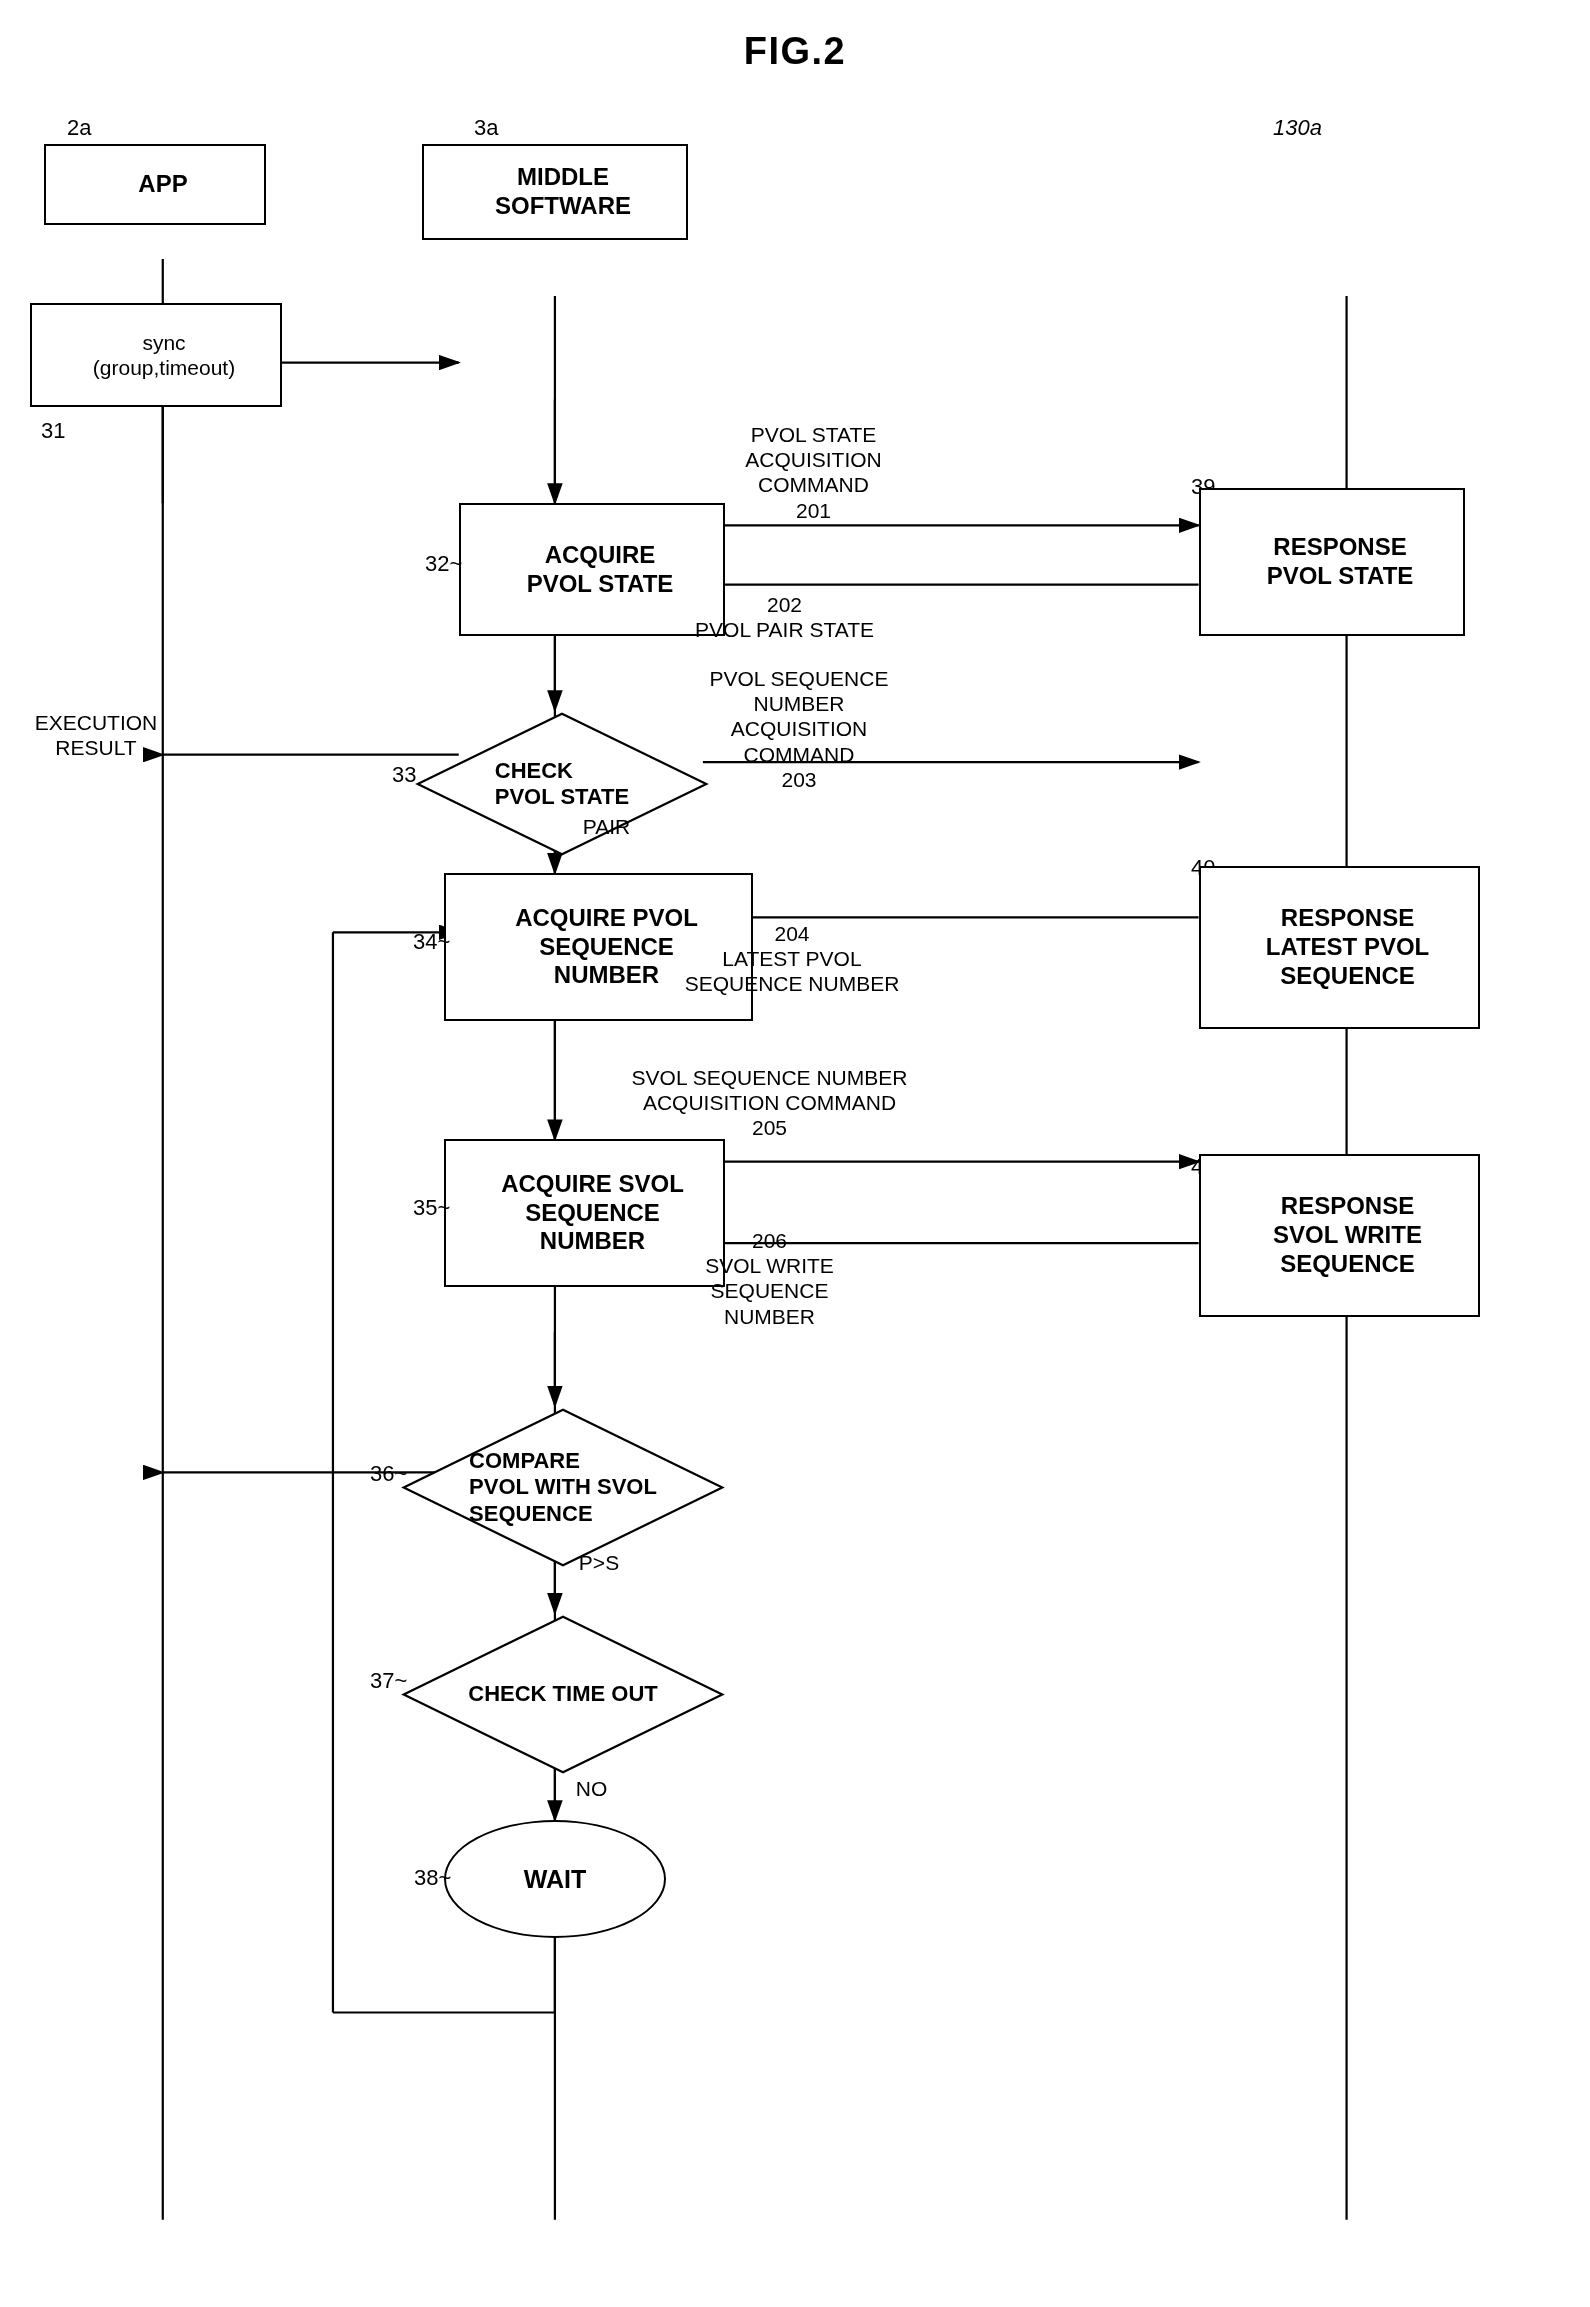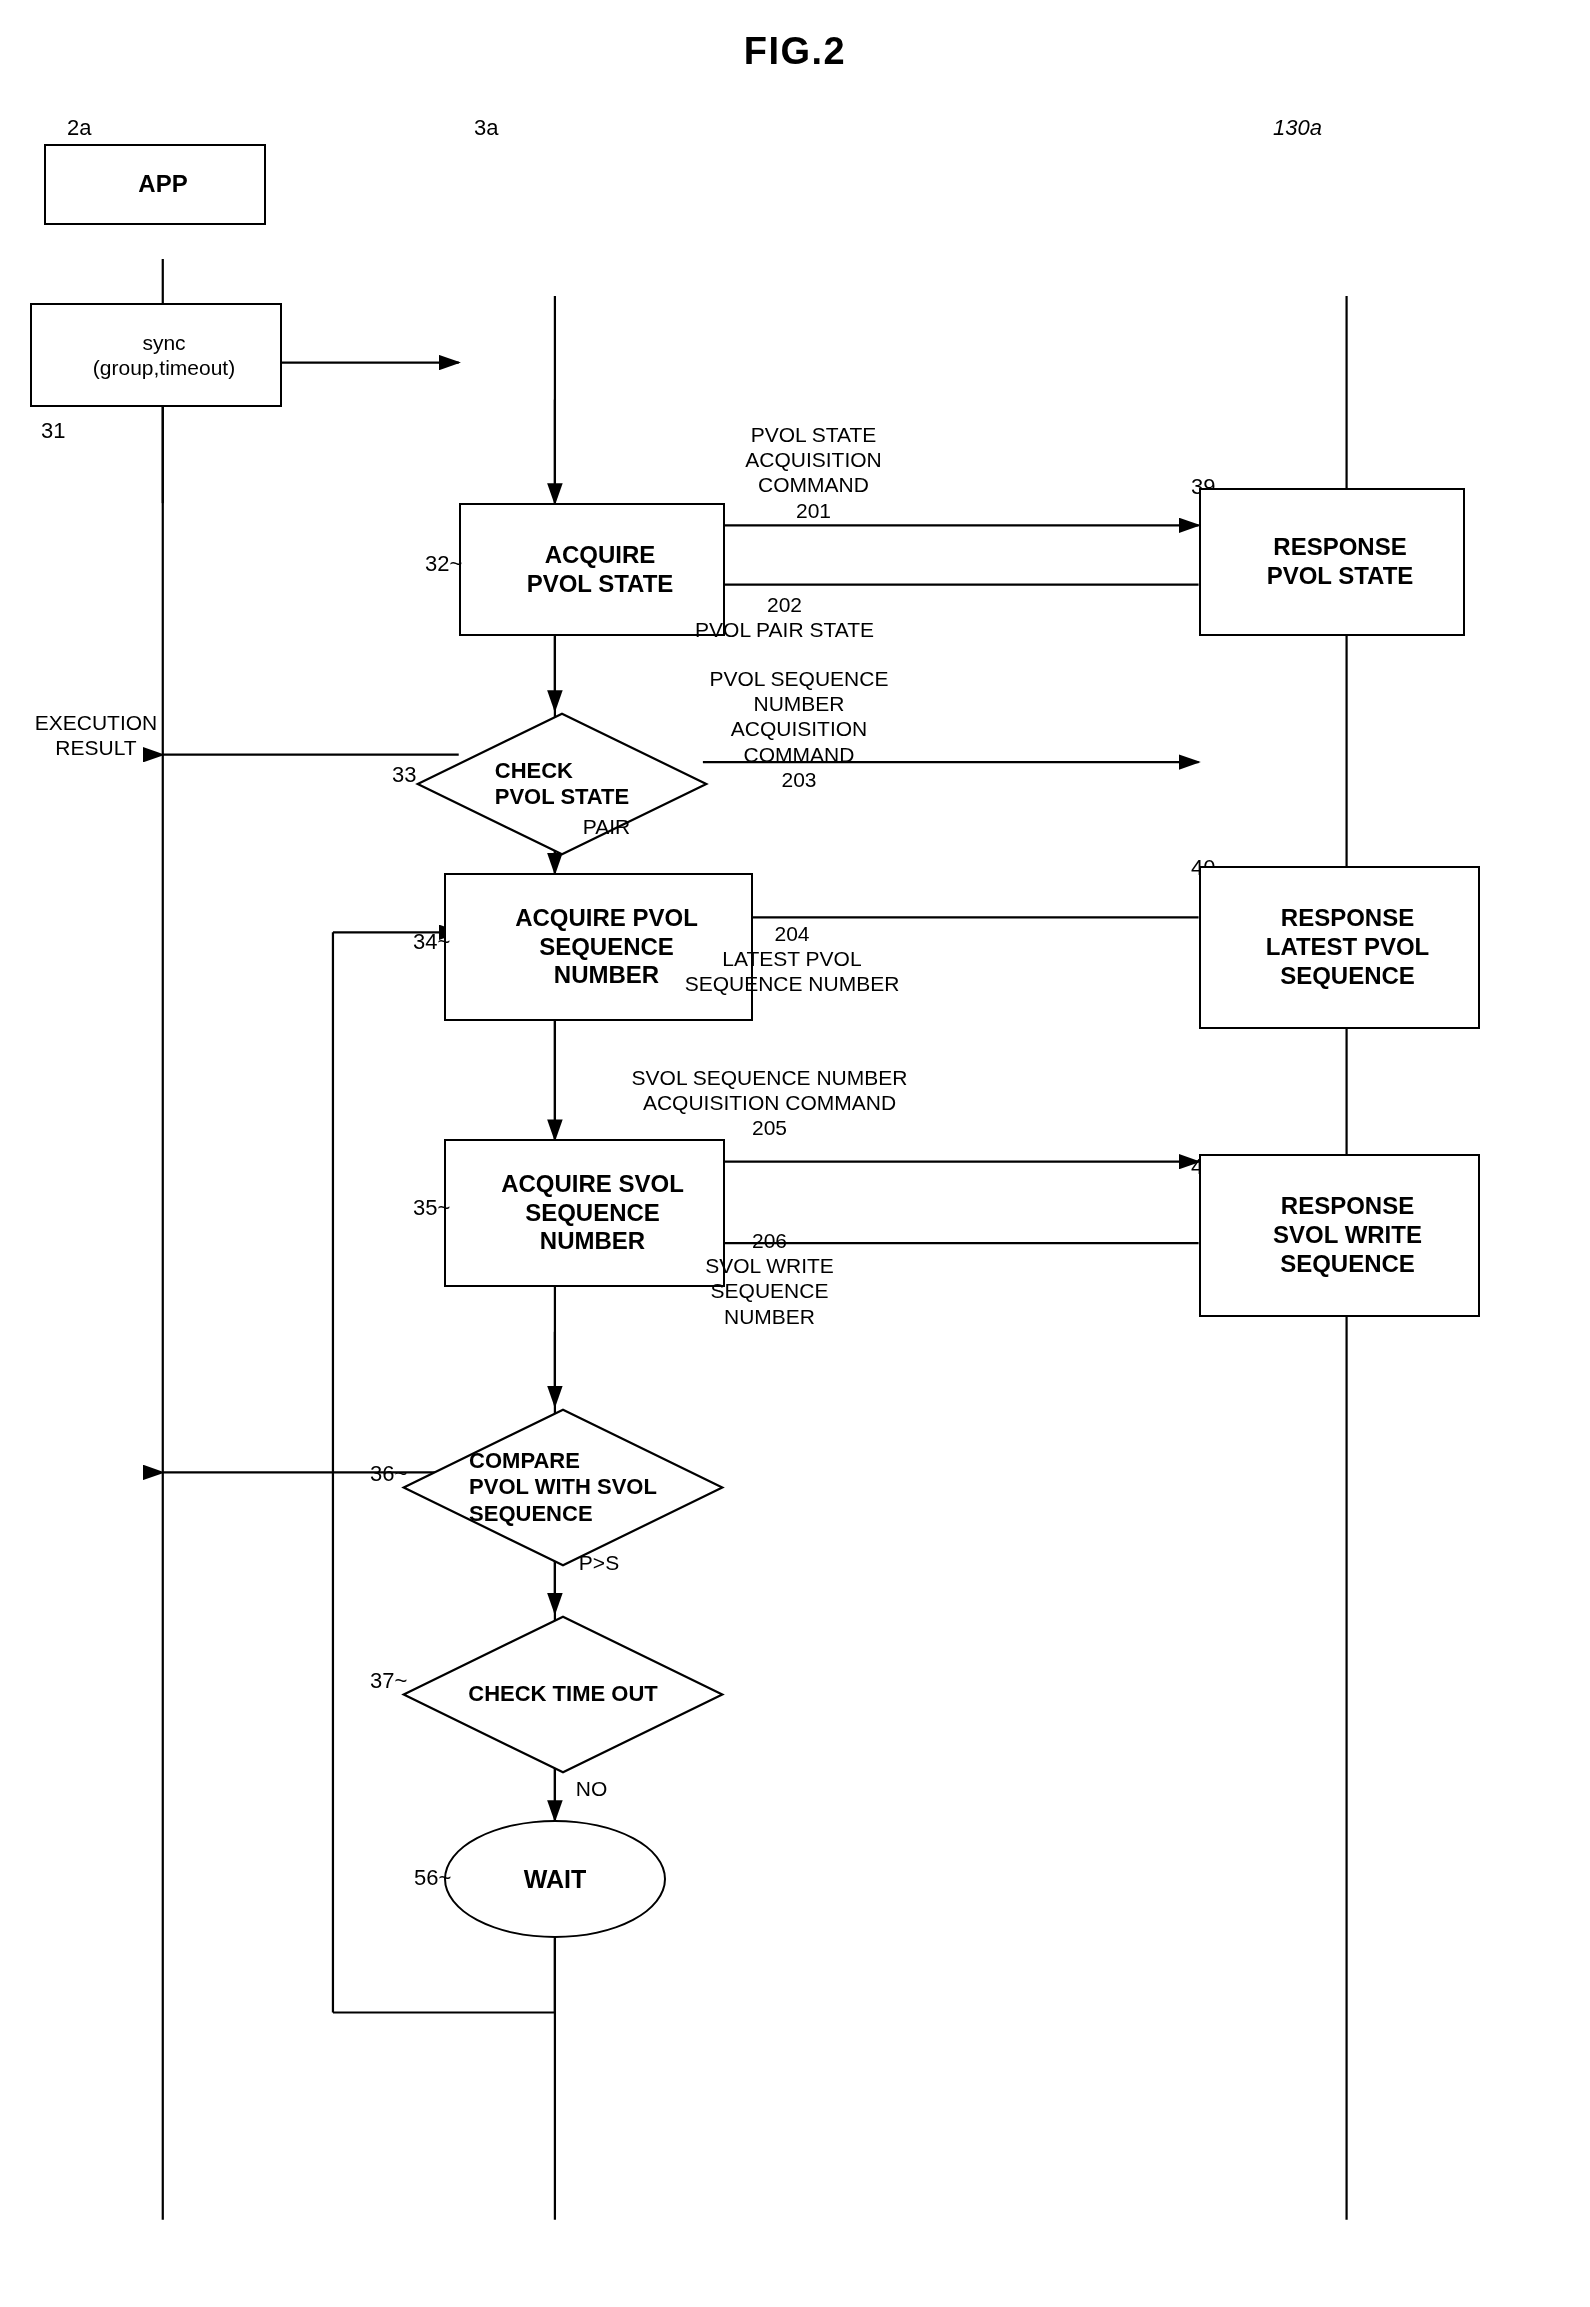--- a/index.html
+++ b/index.html
@@ -187,20 +187,24 @@
     <span>APP</span>
   </div>
 
   <div class="box" style="top:303px; left:30px; width:252px; height:104px; font-size:21px; font-weight:normal;">
     <span style="white-space:pre-line;">sync
 (group,timeout)</span>
   </div>
 
   <div class="ref-num" style="top:418px; left:41px;">31</div>
 
+  <div class="box" style="top:144px; left:422px; width:266px; height:96px;">
+    <span style="white-space:pre-line; text-align:center;">MIDDLE
+SOFTWARE</span>
+  </div>
 
 
   <div class="arrow-label" style="top:422px; left:710px; width:207px;">
     PVOL STATE<br>ACQUISITION<br>COMMAND<br>201
   </div>
 
   <div class="ref-num" style="top:474px; left:1191px;">39</div>
 
   <div class="box" style="top:503px; left:459px; width:266px; height:133px;">
     <span style="white-space:pre-line; text-align:center;">ACQUIRE<br>PVOL STATE</span>
@@ -290,16 +294,16 @@
 TIME OUT</div>
     </div>
   </div>
   <div class="ref-num" style="top:1668px; left:370px;">37~</div>
 
   <div class="arrow-label" style="top:1776px; left:562px; width:59px;">NO</div>
 
   <div class="oval" style="top:1820px; left:444px; width:222px; height:118px;">
     <span>WAIT</span>
   </div>
-  <div class="ref-num" style="top:1865px; left:414px;">56~</div>
+  <div class="ref-num" style="top:1865px; left:414px;">38~</div>
 
 </div>
 
 
 </body></html>

